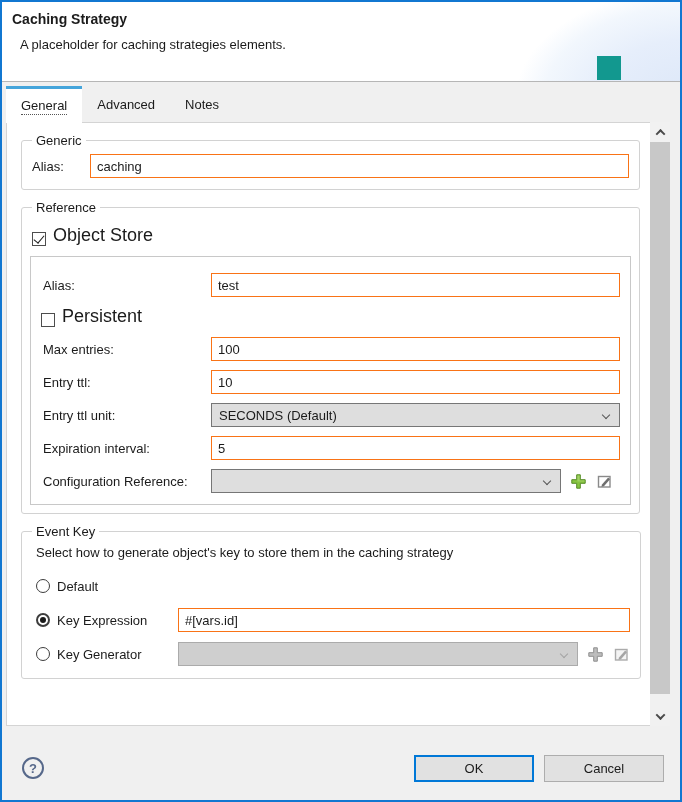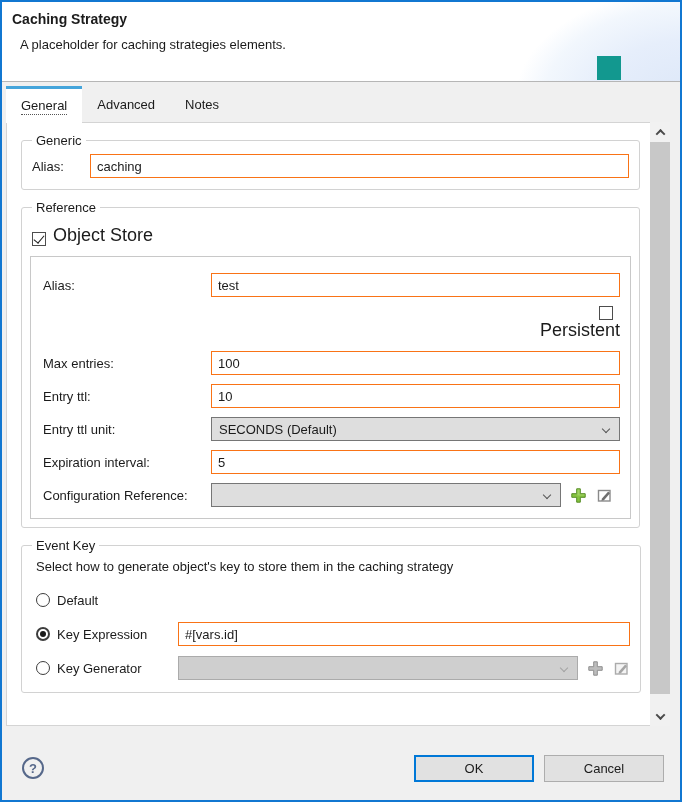--- a/index.html
+++ b/index.html
@@ -55,21 +55,21 @@
   .combo { flex:1; height:24px; background:#dedede; border:1px solid #767676; display:flex; align-items:center; padding:0 26px 0 7px; font-size:13px; position:relative; min-width:0; }
   .combo .chev.small { position:absolute; right:10px; top:8px; }
   .combo.fixed350 { flex:none; width:350px; }
   .combo.fixed400 { flex:none; width:400px; }
   .combo.disabled { background:#cfcfcf; border-color:#ababab; color:#8a8a8a; }
 
   
   .checkline { display:flex; align-items:flex-end; margin:8px 2px 6px 2px; font-size:18px; }
   .cbox { width:14px; height:14px; border:1px solid #4d4d4d; background:#fff; margin-right:7px; position:relative; flex-shrink:0; }
   .cbox.checked::after { content:""; position:absolute; left:3px; top:0px; width:5px; height:9px; border-right:1.7px solid #1a1a1a; border-bottom:1.7px solid #1a1a1a; transform:rotate(40deg); }
-  .indent { margin-left:0;flex-direction:column; }
+  .indent { margin-left:0; }
 
   .inner-panel { border:1px solid #c8c8c8; margin:10px 0 6px 0; padding:12px 8px 2px 10px; }
 
   .radio-row { display:flex; align-items:center; margin:0 2px 10px 6px; min-height:24px; }
   .radio-wrap { display:flex; align-items:center; width:142px; flex-shrink:0; font-size:13px; }
   .rad { width:14px; height:14px; border:1px solid #3d3d3d; border-radius:50%; background:#fff; margin-right:7px; position:relative; flex-shrink:0; }
   .rad.sel { border-width:2px; }
   .rad.sel::after { content:""; position:absolute; left:2px; top:2px; width:6px; height:6px; border-radius:50%; background:#1a1a1a; }
 
   .eventkey-desc { font-size:13px; margin:4px 0 14px 6px; }

